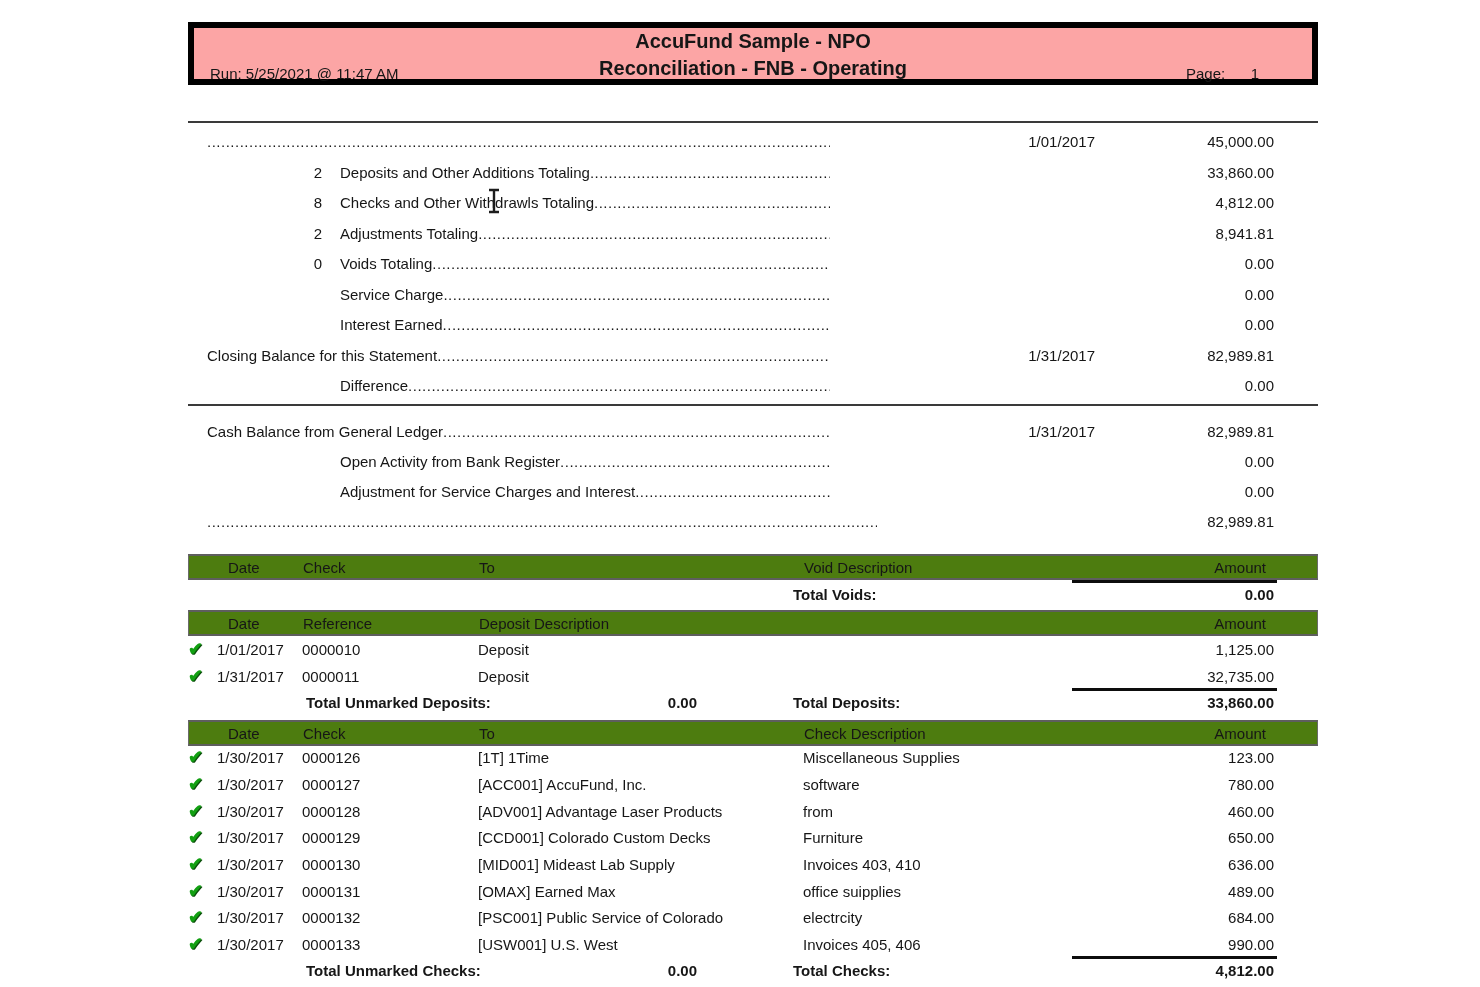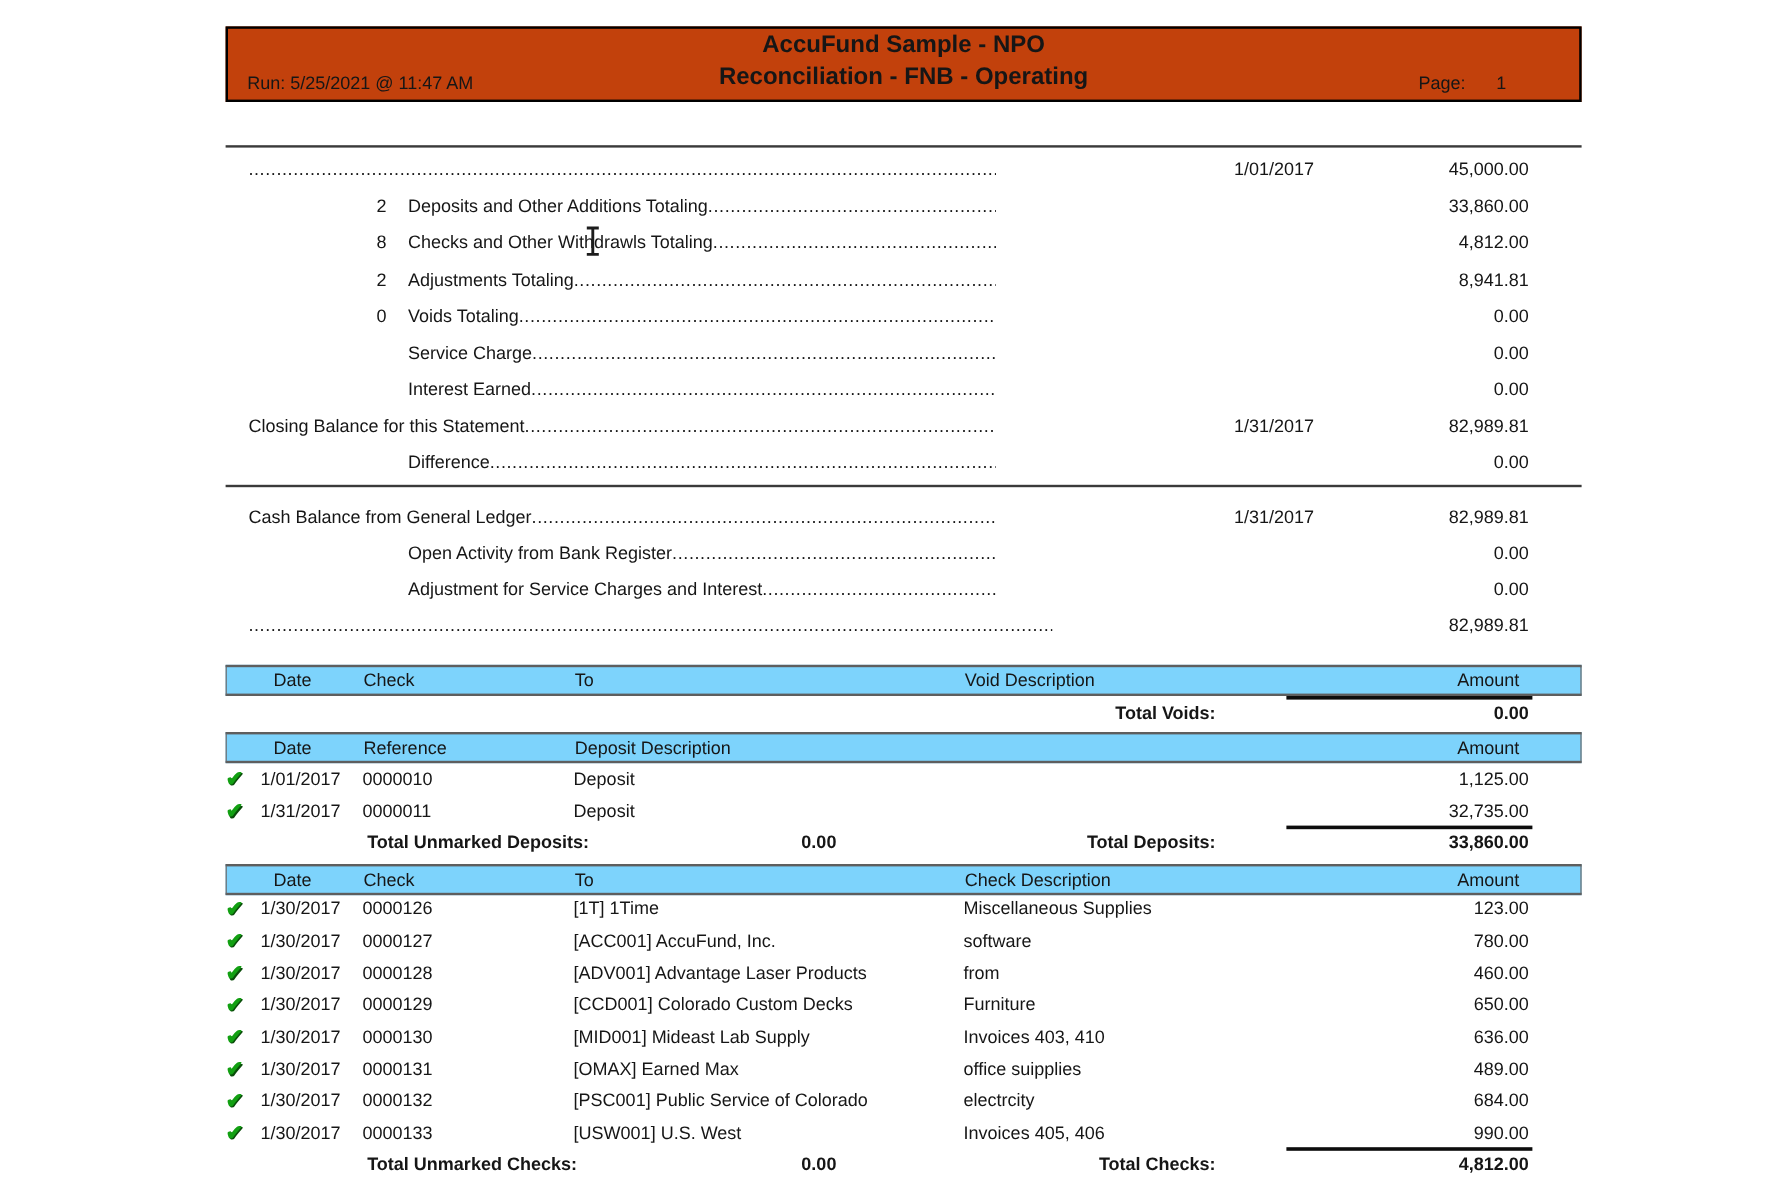--- a/index.html
+++ b/index.html
@@ -1,21 +1,21 @@
 <!DOCTYPE html>
 <html><head>
 <meta charset="utf-8">
 <style>
   * { margin:0; padding:0; box-sizing:border-box; }
   html,body { width:1480px; height:987px; background:#ffffff; }
   body { font-family:"Liberation Sans", sans-serif; color:#161616; position:relative; overflow:hidden; font-size:15px; }
 
   
   .hdrbox { position:absolute; left:188px; top:22px; width:1130px; height:63px;
-            background:#c2410c; border:2px solid #000000; }
+            background:#fca5a5; border:6px solid #000000; }
   .title1 { position:absolute; left:0; right:0; top:2px;  text-align:center; font-size:20px; font-weight:bold; }
   .title2 { position:absolute; left:0; right:0; top:29px; text-align:center; font-size:20px; font-weight:bold; }
   .runlbl { position:absolute; left:16px;  top:37px; }
   .pagelbl{ position:absolute; left:992px; top:37px; }
   .pagenum{ position:absolute; left:1046px; top:37px; width:30px; text-align:center; }
 
   
   .hline { position:absolute; left:188px; width:1130px; height:2px; background:#3a3a3a; }
 
   
@@ -24,42 +24,42 @@
   .srow .lead  { position:absolute; left:19px; width:623px; display:flex; align-items:baseline; }
   .srow.ind  .lead { left:152px; width:490px; }
   .srow.wide .lead { left:19px;  width:670px; }
   .lbl { white-space:nowrap; }
   .dots { flex:1; overflow:hidden; white-space:nowrap; letter-spacing:.5px; }
   .dots::after { content:"........................................................................................................................................................................................................"; }
   .srow .date { position:absolute; right:223px; width:110px; text-align:right; }
   .srow .amt  { position:absolute; right:44px;  width:130px; text-align:right; }
 
   
-  .tbar { position:absolute; left:188px; width:1130px; height:26px; background:#7dd3fc;
+  .tbar { position:absolute; left:188px; width:1130px; height:26px; background:#4d7c0f;
           border:1px solid #6a6a6a; border-top:2px solid #5e5e5e; border-bottom:2px solid #5e5e5e;
           line-height:21px; }
   .tbar span { position:absolute; top:1px; }
   .h-date { left:39px; } .h-ref { left:114px; } .h-to { left:290px; } .h-desc { left:615px; }
   .h-amt  { right:51px; width:130px; text-align:right; }
 
   
   .trow { position:absolute; left:188px; width:1130px; height:26px; line-height:22px; }
   .tick { position:absolute; left:0px; top:-1px; width:20px; font-size:18px; font-weight:bold;
           color:#12a012; text-shadow:1px 1px 0 #0a4d0a; }
   .c-date { position:absolute; left:29px; }
   .c-ref  { position:absolute; left:114px; }
   .c-to   { position:absolute; left:290px; }
   .c-desc { position:absolute; left:615px; }
   .c-amt  { position:absolute; right:44px; width:130px; text-align:right; }
 
   
   .frow { position:absolute; left:188px; width:1130px; height:24px; line-height:22px; font-weight:bold; }
   .f-unmlbl { position:absolute; left:118px; }
   .f-unmamt { position:absolute; right:621px; width:120px; text-align:right; }
-  .f-totlbl { position:absolute; right:305px; width:220px; text-align:right; }
+  .f-totlbl { position:absolute; right:305px; width:220px; }
   .f-totamt { position:absolute; right:44px;  width:140px; text-align:right; }
   .totline  { position:absolute; left:1072px; width:205px; height:3px; background:#0d0d0d; }
 
   
   .ibeam { position:absolute; left:486px; top:188px; width:16px; height:26px; }
 </style>
 </head>
 <body>
 
 <div class="hdrbox">

